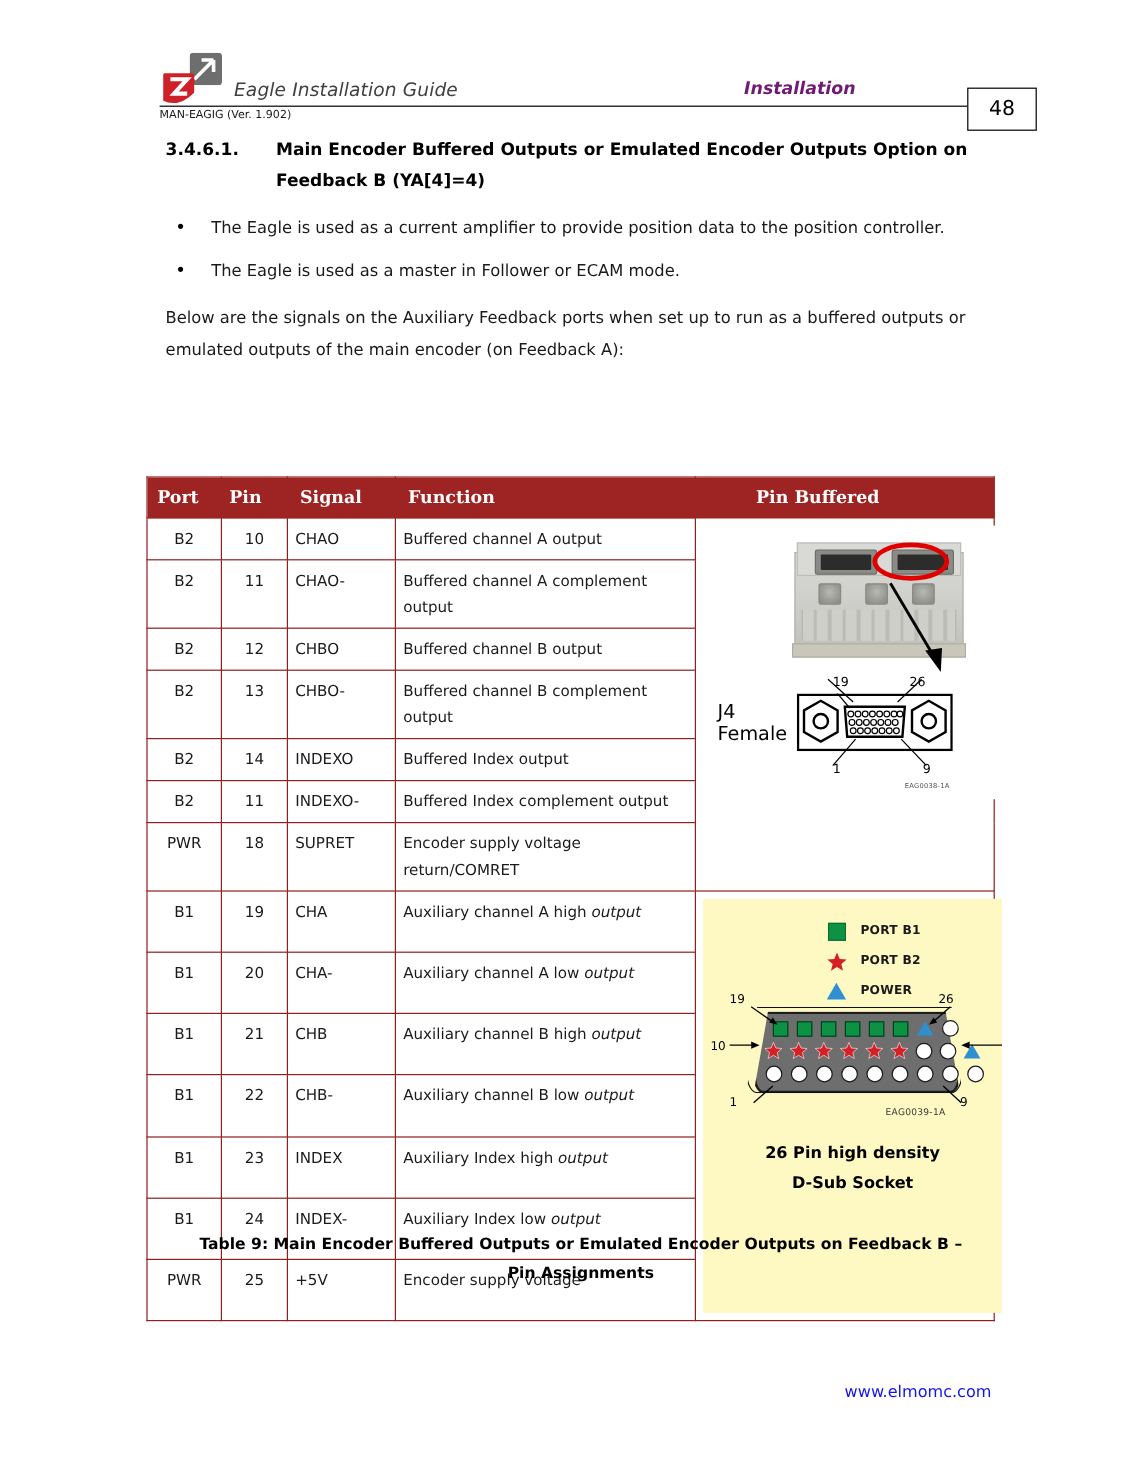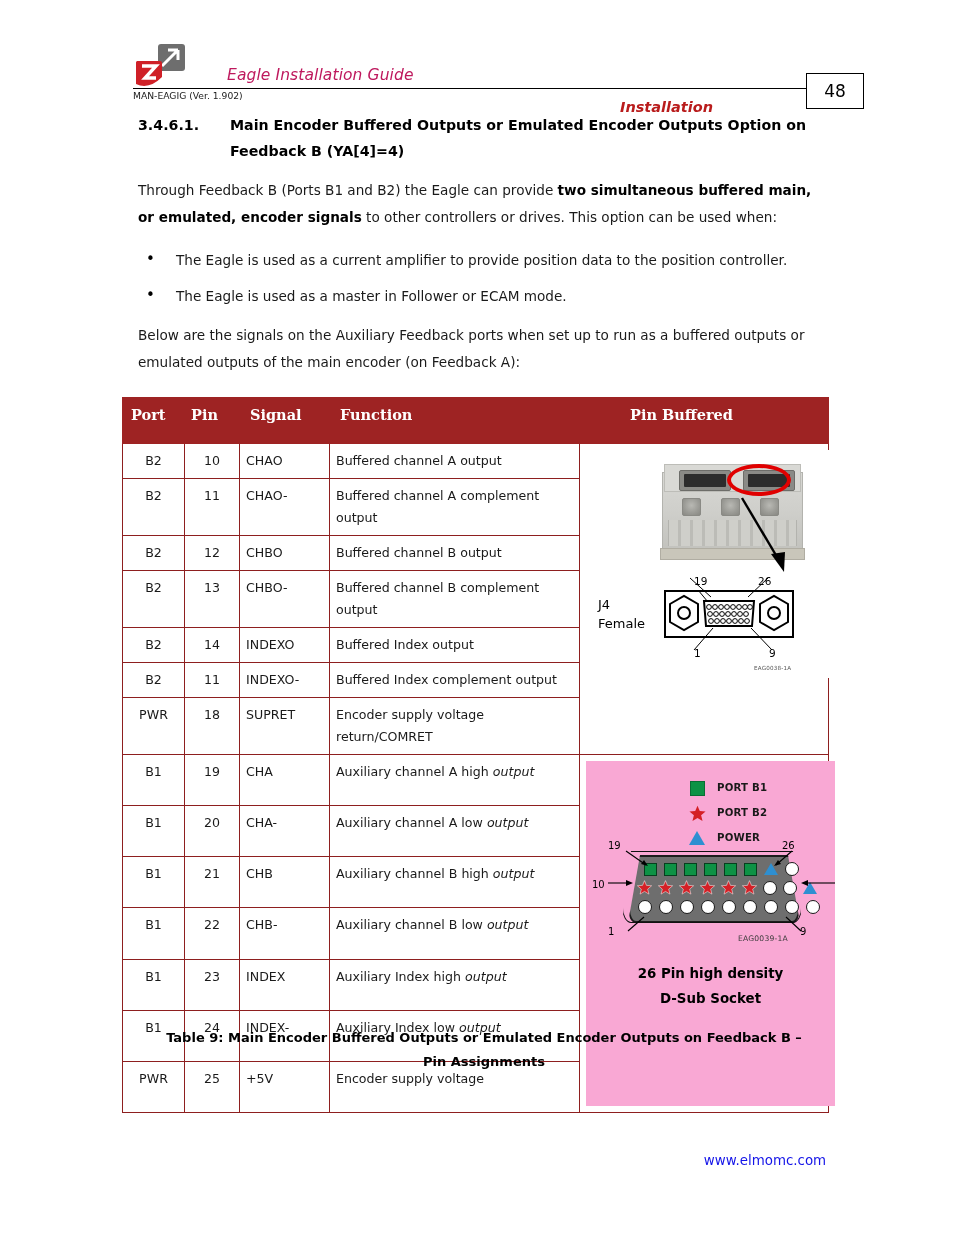--- a/index.html
+++ b/index.html
@@ -53,24 +53,23 @@
     width: 27px;
     height: 27px;
   }
   .doc-title {
     position: absolute;
     left: 62px;
     top: 22px;
     font-family: "DejaVu Sans", sans-serif;
     font-style: italic;
     font-size: 15.5px;
-    color: #be185d;
+    color: #404040;
     white-space: nowrap;
     letter-spacing: 0.1px;
-    margin-left: 32px;
   }
   .header-rule {
     position: absolute;
     left: 0px;
     top: 44px;
     width: 692px;
     height: 0;
     border-top: 1.4px solid #000000;
   }
   .doc-code {
@@ -83,23 +82,22 @@
     white-space: nowrap;
   }
   .chapter-name {
     position: absolute;
     right: 120px;
     top: 22px;
     font-family: "DejaVu Sans", sans-serif;
     font-weight: bold;
     font-style: italic;
     font-size: 14.5px;
-    color: #b91c1c;
+    color: #701a75;
     white-space: nowrap;
-    margin-top: 33px;
   }
   .page-num-box {
     position: absolute;
     left: 806px;
     top: 73px;
     width: 56px;
     height: 34px;
     border: 1.4px solid #000000;
     background: #ffffff;
     display: flex;
@@ -178,21 +176,21 @@
     width: 706px;
     border: 1.3px solid #8e1f1f;
   }
   table.pin-table th {
     background: #9E2323;
     color: #ffffff;
     font-family: "DejaVu Serif", serif;
     font-weight: bold;
     font-size: 14.5px;
     text-align: left;
-    padding: 6px 0 19px 0;
+    padding: 6px 0 7px 0;
     border: 1.3px solid #9E2323;
     height: 20px;
   }
   table.pin-table th.h-port { padding-left: 8px; }
   table.pin-table th.h-pin { padding-left: 6px; }
   table.pin-table th.h-signal { padding-left: 10px; }
   table.pin-table th.h-function { padding-left: 10px; }
   table.pin-table th.h-pinpos { padding-left: 50px; }
 
   table.pin-table td {
@@ -339,21 +337,21 @@
     position: absolute;
     left: 183px; top: 192px;
     font-family: "DejaVu Sans", sans-serif;
     font-size: 10.5px; color: #000;
   }
   .j4-text {
     position: absolute;
     left: 12px;
     top: 145px;
     font-family: "DejaVu Sans", sans-serif;
-    font-size: 13px;
+    font-size: 16px;
     line-height: 19px;
     color: #000;
   }
   .j4-connector {
     position: absolute;
     left: 78px;
     top: 140px;
     width: 130px;
     height: 48px;
   }
@@ -365,21 +363,21 @@
     font-size: 5.6px;
     color: #555;
     letter-spacing: 0.2px;
   }
 
   
   .fig-bottom {
     position: relative;
     width: 249px;
     height: 345px;
-    background: #f9a8d4;
+    background: #fef9c3;
     overflow: hidden;
   }
   .legend {
     position: absolute;
     left: 100px;
     top: 16px;
   }
   .legend-row {
     display: flex;
     align-items: center;
@@ -559,23 +557,20 @@
   </div>
   <div class="page-num-box">48</div>
 
   <div class="content">
 
     <div class="section-head">
       <span class="secnum">3.4.6.1.</span>
       <span>Main Encoder Buffered Outputs or Emulated Encoder Outputs Option on Feedback B (YA[4]=4)</span>
     </div>
 
-    <p class="para">
-      <span>Through Feedback B (Ports B1 and B2) the Eagle can provide </span><b>two simultaneous buffered main, or emulated, encoder signals</b><span> to other controllers or drives. This option can be used when:</span>
-    </p>
 
     <ul class="bullets">
       <li>The Eagle is used as a current amplifier to provide position data to the position controller.</li>
       <li>The Eagle is used as a master in Follower or ECAM mode.</li>
     </ul>
 
     <p class="para">Below are the signals on the Auxiliary Feedback ports when set up to run as a buffered outputs or emulated outputs of the main encoder (on Feedback A):</p>
   </div>
 
   <div class="pin-table-wrap">

